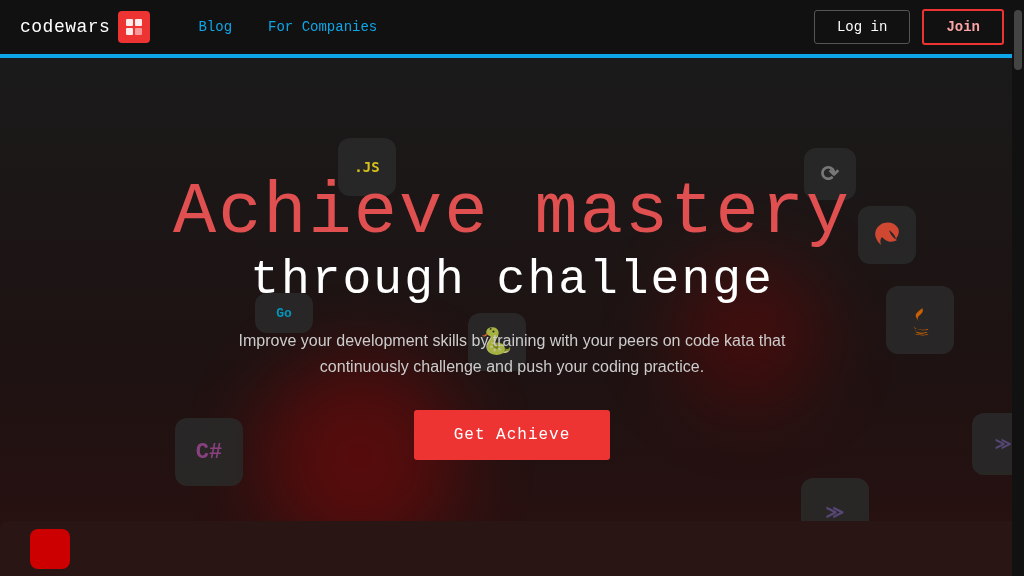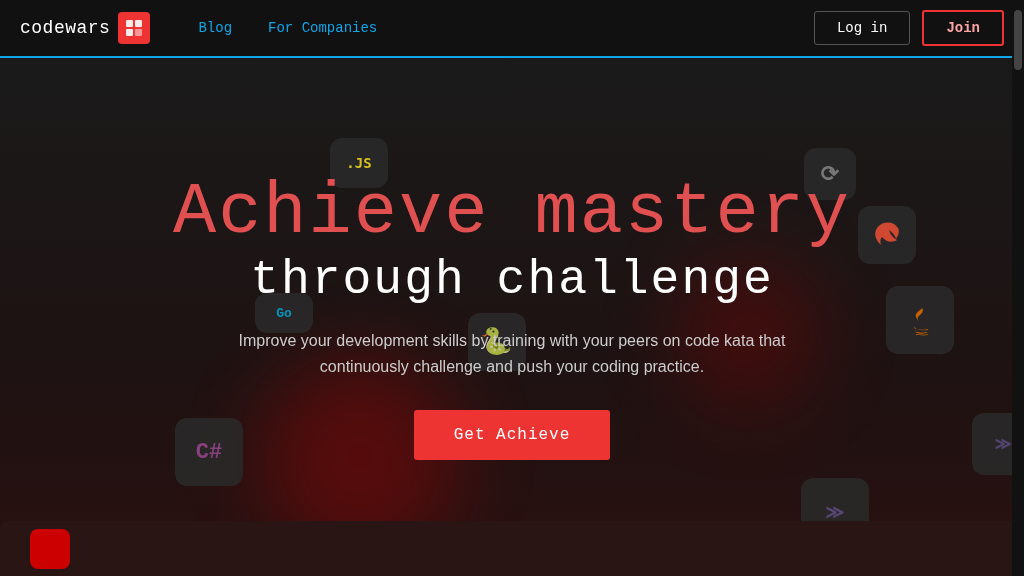--- a/index.html
+++ b/index.html
@@ -14,21 +14,21 @@
 
     
     nav {
       display: flex;
       align-items: center;
       background: #111;
       height: 58px;
       padding: 0 20px;
       position: relative;
       z-index: 10;
-      border-bottom: 2px solid #0ea5e9;
+      border-bottom: 4px solid #0ea5e9;
     }
     .nav-logo {
       display: flex;
       align-items: center;
       gap: 8px;
       margin-right: 30px;
     }
     .logo-text {
       font-size: 18px;
       font-weight: 400;
@@ -111,22 +111,22 @@
       align-items: center;
       justify-content: center;
       font-size: 22px;
       font-weight: bold;
       color: #fff;
       opacity: 0.85;
     }
 
     .icon-js {
       background: #2a2a2a;
-      width: 58px; height: 50px;
-      top: 80px; left: 330px;
+      width: 58px; height: 58px;
+      top: 80px; left: 338px;
       color: #f7df1e;
       font-size: 14px;
       font-family: monospace;
     }
     .icon-go {
       background: #2a2a2a;
       width: 58px; height: 40px;
       top: 235px; left: 255px;
       color: #00acd7;
       font-size: 13px;

